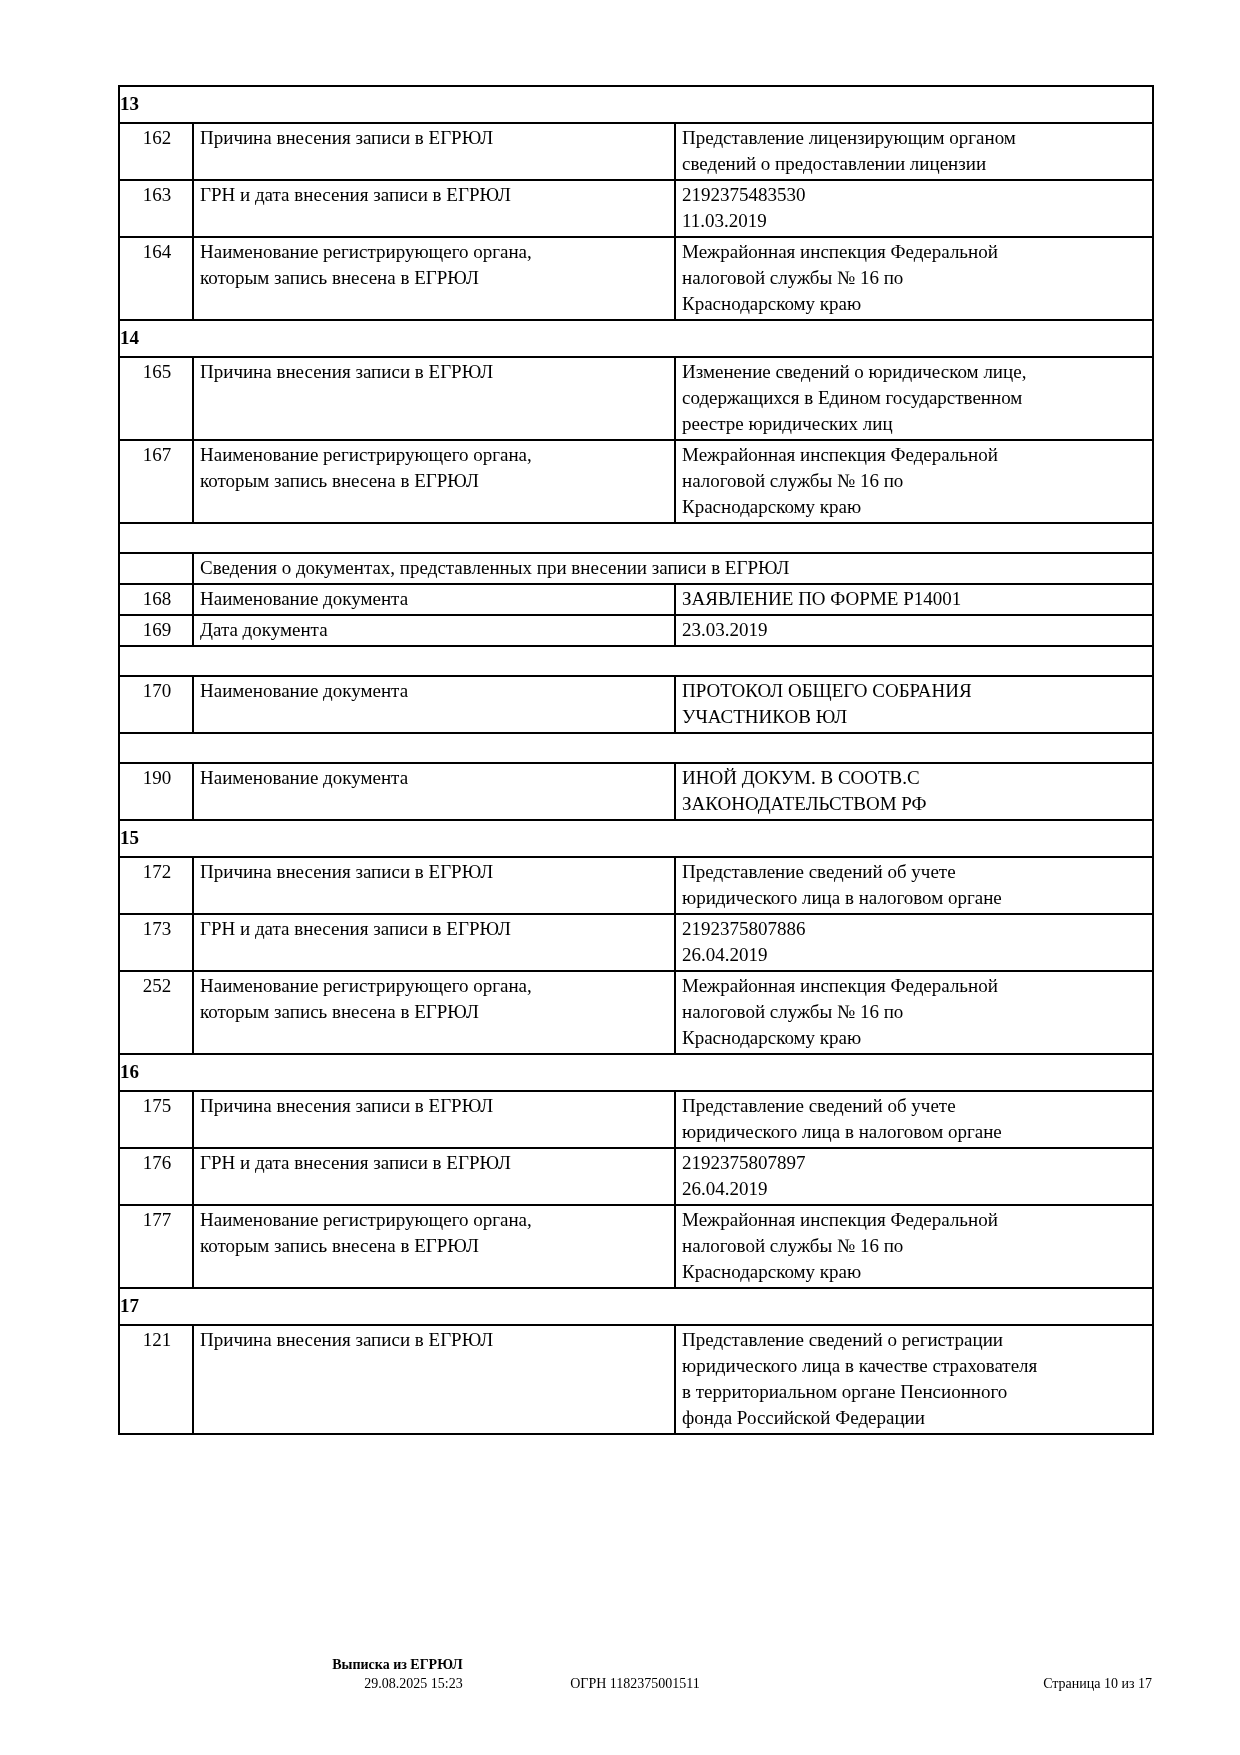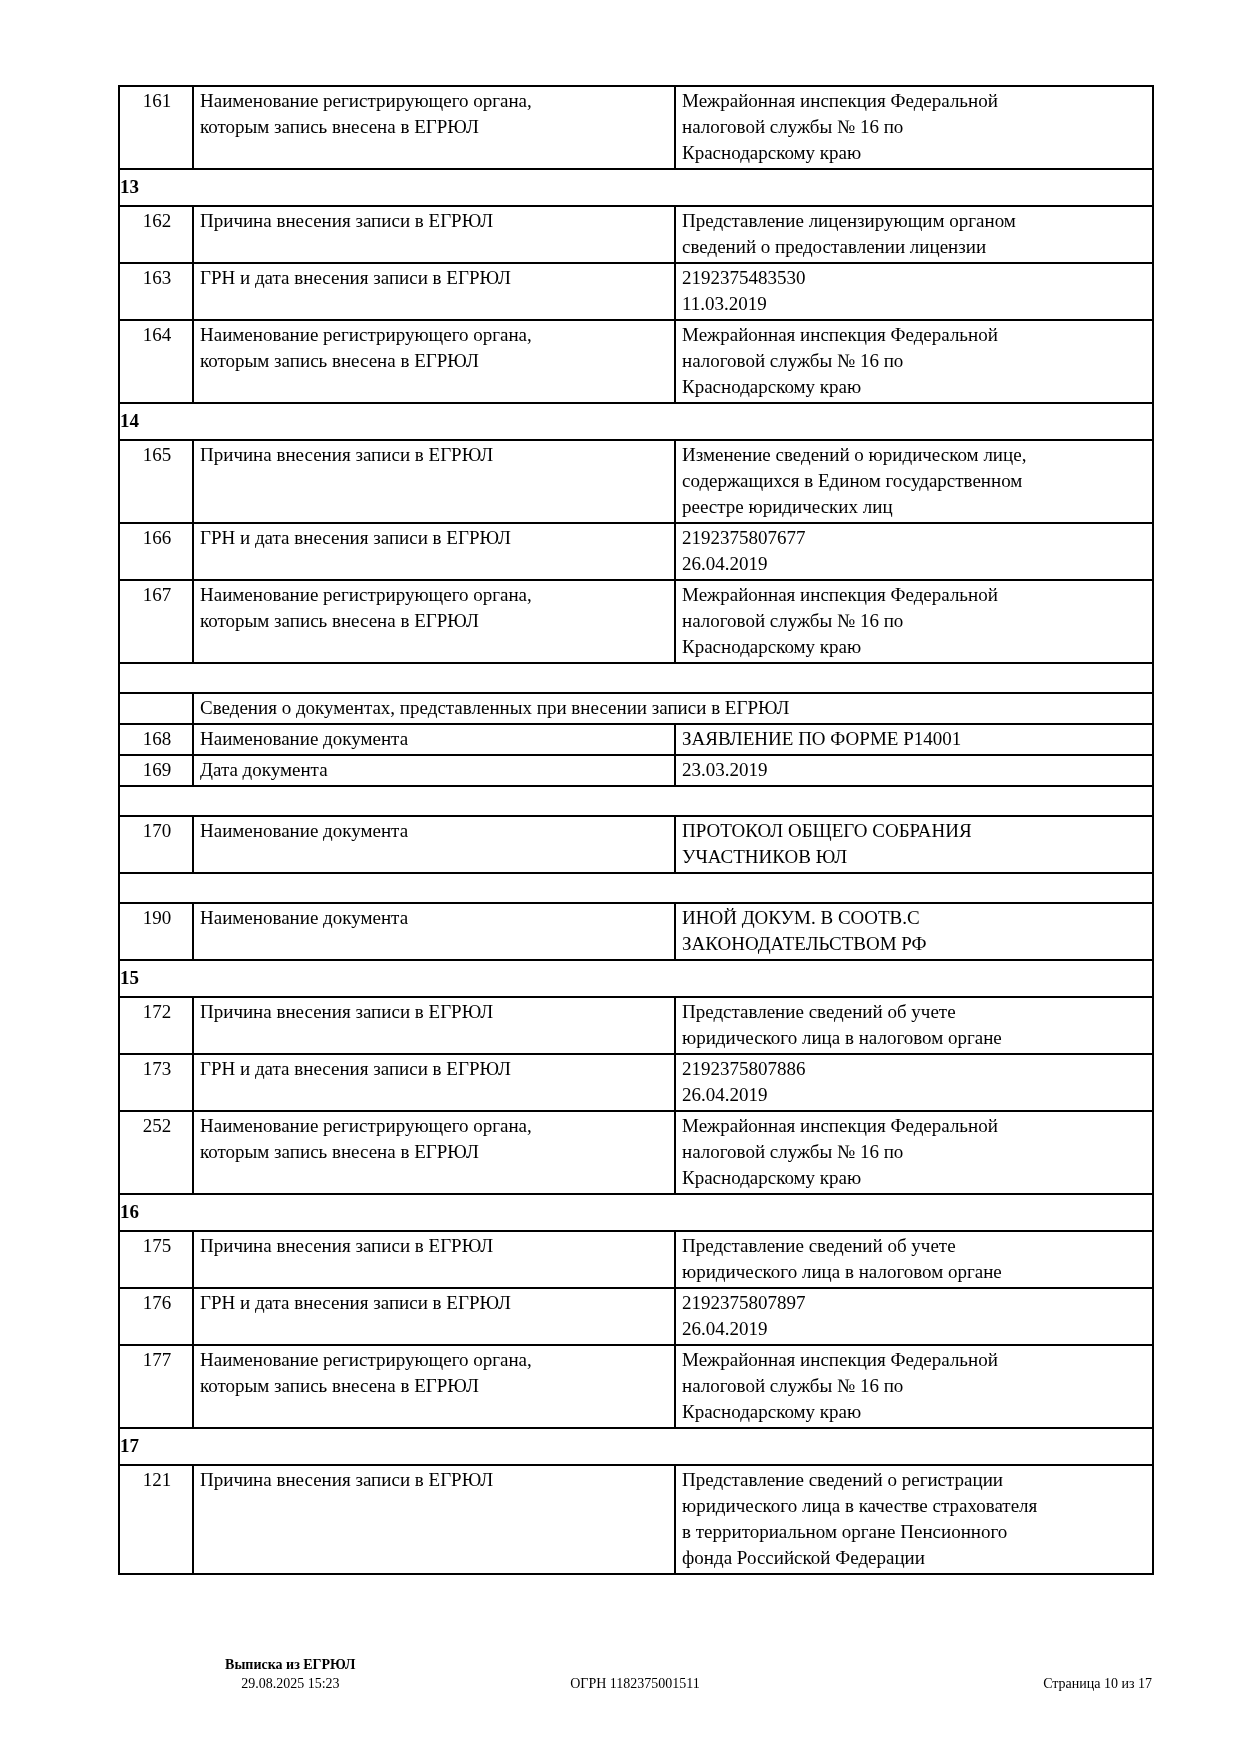--- a/index.html
+++ b/index.html
@@ -65,42 +65,34 @@
     bottom: 62px;
     display: flex;
     align-items: flex-end;
     justify-content: space-between;
     font-size: 14px;
     line-height: 19px;
   }
   .page-footer .footer-left .doc-type { font-weight: bold; }
   .page-footer .footer-center,
   .page-footer .footer-right { white-space: nowrap; }
-  .page-footer .footer-left  { flex: 1 1 0; text-align: center; }
+  .page-footer .footer-left  { flex: 1 1 0; text-align: right; }
   .page-footer .footer-center{ flex: 1 1 0; text-align: center; }
   .page-footer .footer-right { flex: 1 1 0; text-align: right; }
 </style>
 </head>
 <body>
 
 <table class="records">
   <colgroup>
       <col class="col-num">
       <col class="col-label">
       <col class="col-value">
     </colgroup>
   <tbody>
-    <tr>
-      <td class="c-num">161</td>
-      <td class="c-label">Наименование регистрирующего органа,
-которым запись внесена в ЕГРЮЛ</td>
-      <td class="c-value">Межрайонная инспекция Федеральной
-налоговой службы № 16 по
-Краснодарскому краю</td>
-    </tr>
     <tr class="r-section">
       <td colspan="3">13</td>
     </tr>
     <tr>
       <td class="c-num">162</td>
       <td class="c-label">Причина внесения записи в ЕГРЮЛ</td>
       <td class="c-value">Представление лицензирующим органом
 сведений о предоставлении лицензии</td>
     </tr>
     <tr>
@@ -119,26 +111,20 @@
     </tr>
     <tr class="r-section">
       <td colspan="3">14</td>
     </tr>
     <tr>
       <td class="c-num">165</td>
       <td class="c-label">Причина внесения записи в ЕГРЮЛ</td>
       <td class="c-value">Изменение сведений о юридическом лице,
 содержащихся в Едином государственном
 реестре юридических лиц</td>
-    </tr>
-    <tr>
-      <td class="c-num">166</td>
-      <td class="c-label">ГРН и дата внесения записи в ЕГРЮЛ</td>
-      <td class="c-value">2192375807677
-26.04.2019</td>
     </tr>
     <tr>
       <td class="c-num">167</td>
       <td class="c-label">Наименование регистрирующего органа,
 которым запись внесена в ЕГРЮЛ</td>
       <td class="c-value">Межрайонная инспекция Федеральной
 налоговой службы № 16 по
 Краснодарскому краю</td>
     </tr>
     <tr class="r-spacer">

